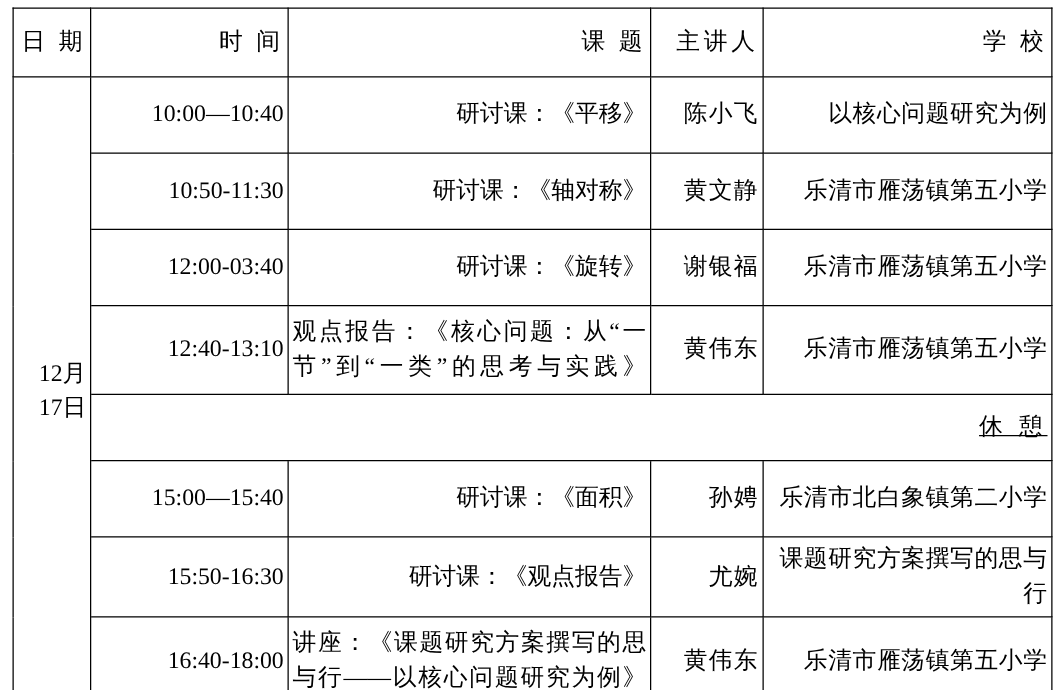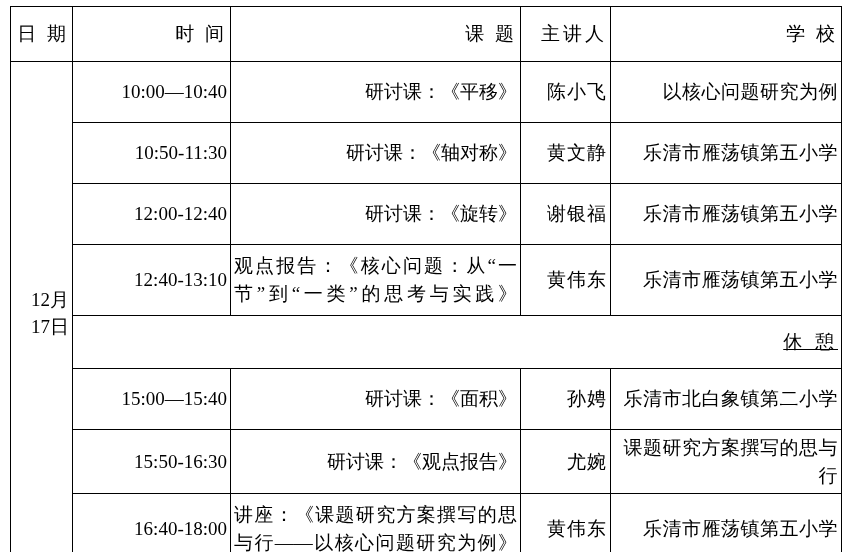--- a/index.html
+++ b/index.html
@@ -108,21 +108,21 @@
       </tr>
 
       <tr class="r-normal">
         <td class="time-cell">10:50-11:30</td>
         <td class="topic-cell">研讨课：《轴对称》</td>
         <td class="speaker-cell">黄文静</td>
         <td class="school-cell">乐清市雁荡镇第五小学</td>
       </tr>
 
       <tr class="r-normal">
-        <td class="time-cell">12:00-12:40</td>
+        <td class="time-cell">12:00-03:40</td>
         <td class="topic-cell">研讨课：《旋转》</td>
         <td class="speaker-cell">谢银福</td>
         <td class="school-cell">乐清市雁荡镇第五小学</td>
       </tr>
 
       <tr class="r-tall">
         <td class="time-cell">12:40-13:10</td>
         <td class="topic-cell two-line">观点报告：《核心问题：从“一节”到“一类”的思考与实践》</td>
         <td class="speaker-cell">黄伟东</td>
         <td class="school-cell">乐清市雁荡镇第五小学</td>

